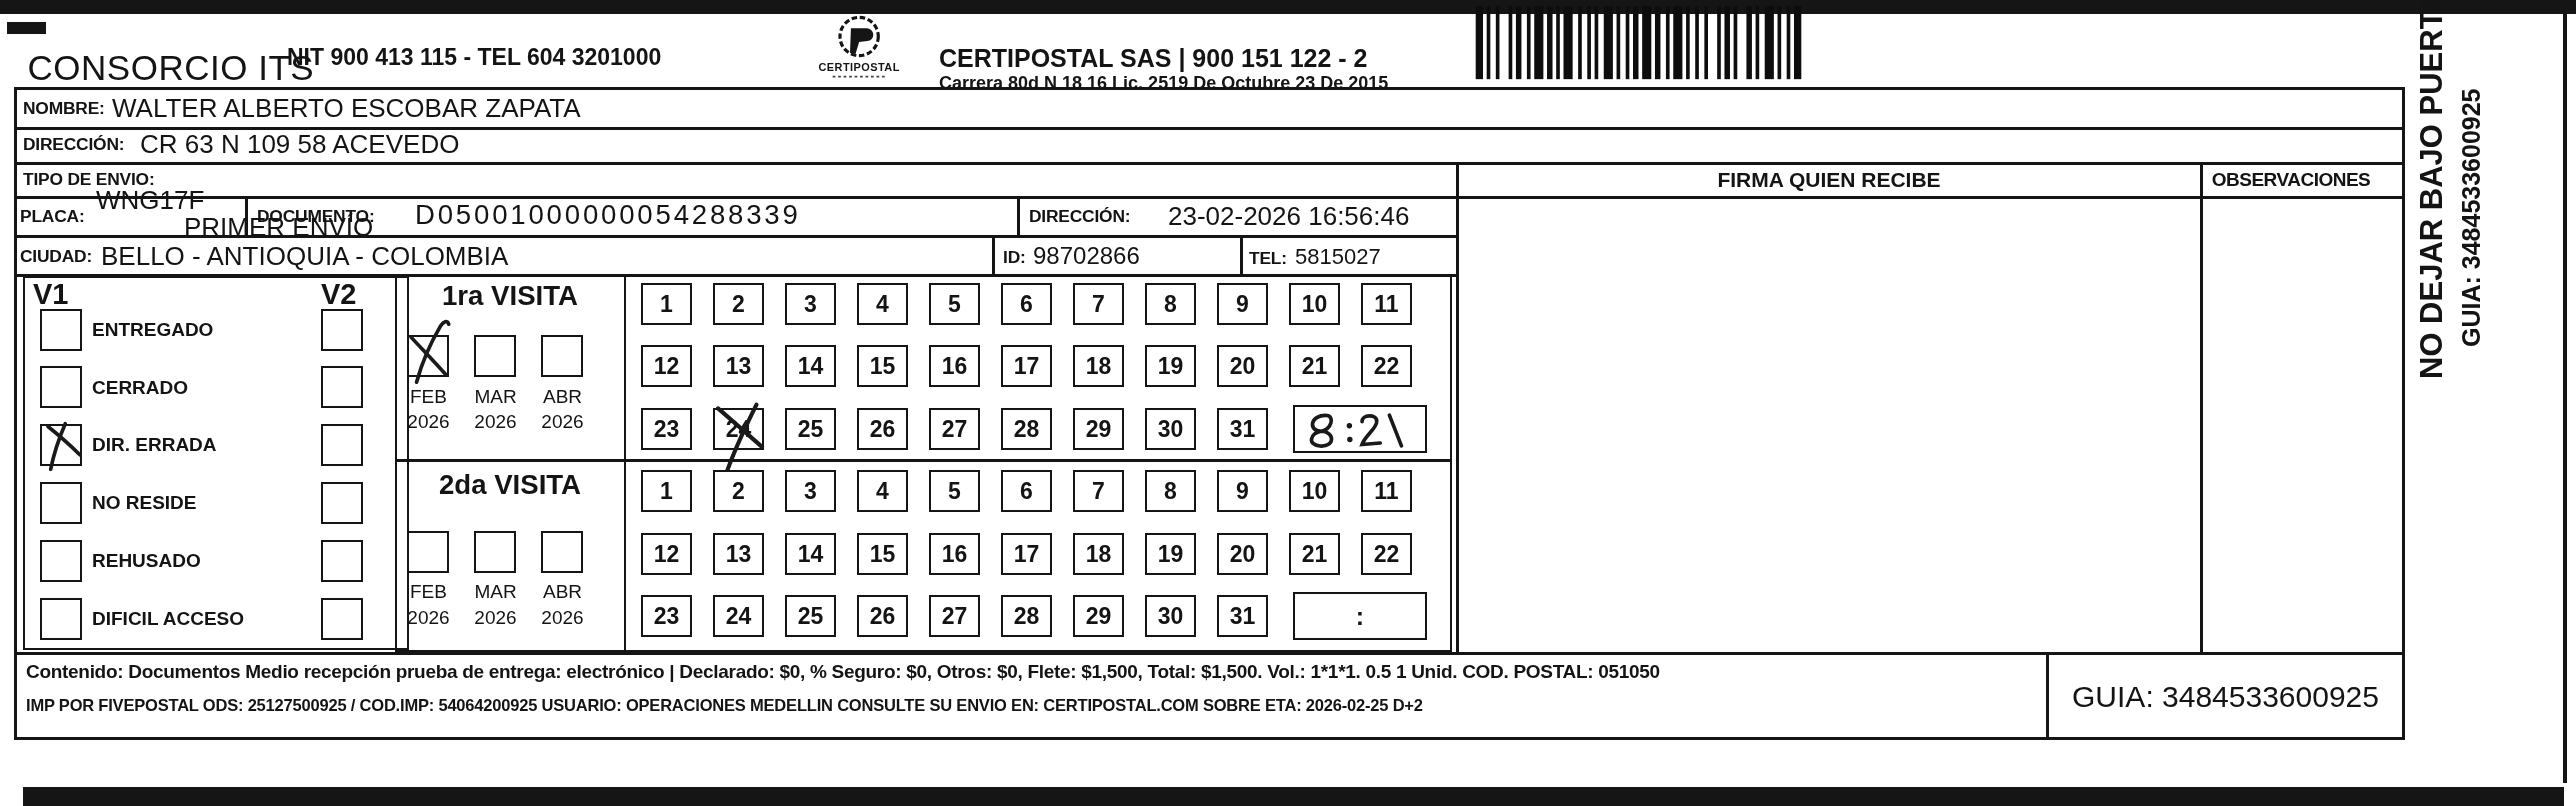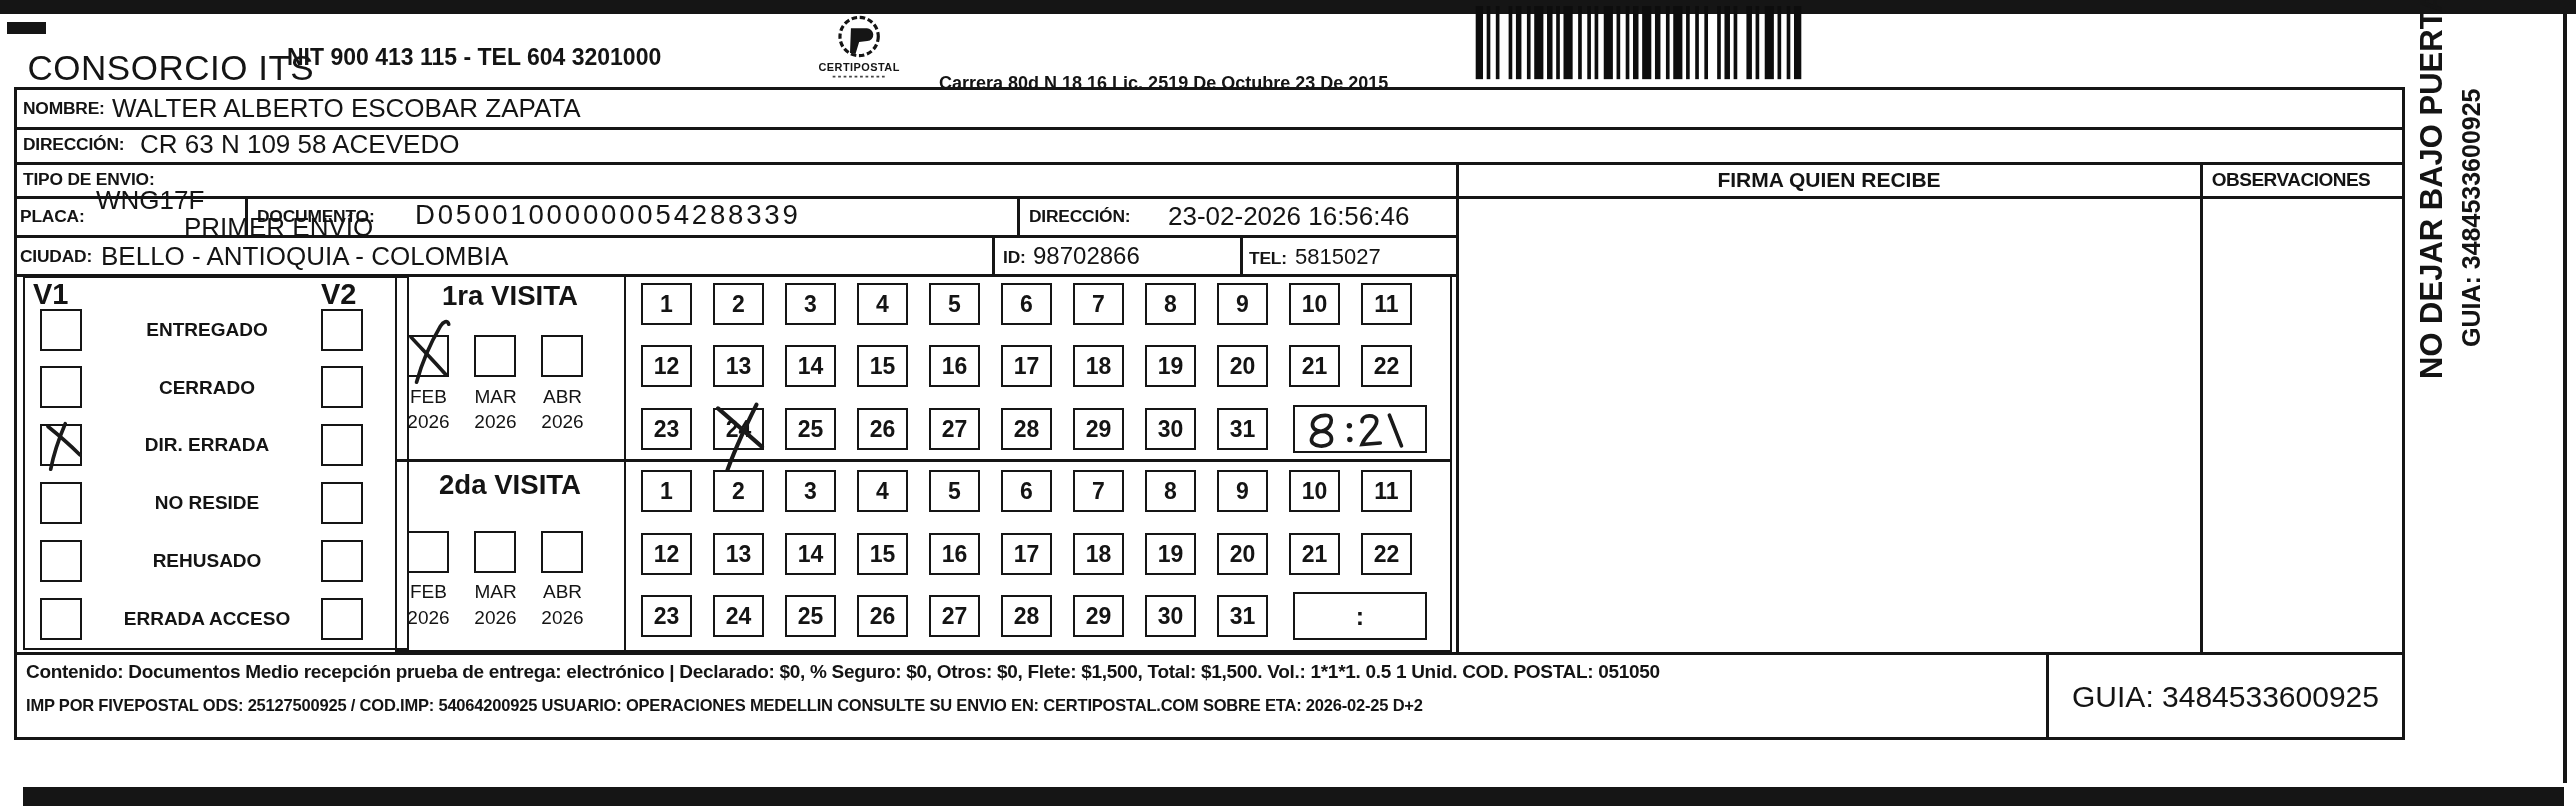--- a/index.html
+++ b/index.html
@@ -4,21 +4,21 @@
 <style>
   html,body{margin:0;padding:0;background:#ffffff;}
   #page{position:relative;width:2576px;height:806px;background:#ffffff;overflow:hidden;
         font-family:"Liberation Sans", sans-serif;color:#141414;}
   .abs{position:absolute;}
   .ln{position:absolute;background:#151515;}
   .box{position:absolute;border:2.8px solid #151515;box-sizing:border-box;}
   .cb{position:absolute;width:42px;height:42px;border:2.8px solid #151515;box-sizing:border-box;background:#fff;}
   .lbl{font-weight:bold;font-size:17.4px;letter-spacing:-0.2px;white-space:nowrap;}
   .val{font-size:26px;white-space:nowrap;}
-  .optlbl{position:absolute;width:230px;text-align:center;font-weight:bold;font-size:19px;white-space:nowrap;}
+  .optlbl{position:absolute;width:230px;font-weight:bold;font-size:19px;white-space:nowrap;}
   .vtitle{position:absolute;width:220px;text-align:center;font-weight:bold;font-size:27.6px;white-space:nowrap;}
   .mlbl{position:absolute;width:59px;text-align:center;font-weight:normal;font-size:19px;}
   .day-row{position:absolute;display:flex;gap:21px;}
   .day-cell{width:51px;height:42px;border:2.8px solid #151515;box-sizing:border-box;
             font-size:23px;font-weight:bold;display:flex;align-items:center;justify-content:center;background:#fff;}
   .timebox{position:absolute;width:134px;height:48px;border:2.8px solid #151515;box-sizing:border-box;
            display:flex;align-items:center;justify-content:center;background:#fff;}
   .rot{position:absolute;writing-mode:vertical-rl;transform:rotate(180deg);text-align:center;white-space:nowrap;}
   .ink{stroke:#1a1a1a;stroke-linecap:round;fill:none;}
   .hdr-cell{position:absolute;display:flex;align-items:center;justify-content:center;font-weight:bold;}
@@ -36,20 +36,21 @@
   <div class="abs" style="left:27.6px;top:48px;font-size:35px;letter-spacing:0.5px;">CONSORCIO ITS</div>
   <div class="abs" style="left:287px;top:44px;font-size:23px;font-weight:600;white-space:nowrap;">NIT 900 413 115 - TEL 604 3201000</div>
 
   <svg class="abs" style="left:816px;top:11px;" width="110" height="73" viewBox="0 0 120 80">
     <circle cx="47" cy="28" r="21" fill="none" stroke="#151515" stroke-width="3.5" stroke-dasharray="6 3"></circle>
     <path d="M38 19 h17 a7 7 0 0 1 1 14 l-9 1 l-4 13 l-6-1 z" fill="#151515"></path>
     <text x="47" y="66" text-anchor="middle" font-size="12" font-weight="bold" letter-spacing="0.5" fill="#151515">CERTIPOSTAL</text>
     <line x1="18" y1="72" x2="76" y2="72" stroke="#444" stroke-width="2" stroke-dasharray="3 3"></line>
   </svg>
 
+  <div class="abs" style="left:939px;top:44px;font-size:25px;font-weight:bold;white-space:nowrap;">CERTIPOSTAL SAS | 900 151 122 - 2</div>
   <div class="abs" style="left:939px;top:73px;font-size:18px;font-weight:600;white-space:nowrap;">Carrera 80d N 18 16 Lic. 2519 De Octubre 23 De 2015</div>
 
   <svg id="barcode-svg" class="abs" style="left:1475px;top:5.5px;" width="327" height="75" viewBox="0 0 356 82" fill="#0d0d0d">
       <rect x="0" y="0" width="8" height="80"></rect>
       <rect x="12" y="0" width="4" height="80"></rect>
       <rect x="22" y="0" width="4" height="80"></rect>
       <rect x="36" y="0" width="4" height="80"></rect>
       <rect x="44" y="0" width="6" height="80"></rect>
       <rect x="56" y="0" width="4" height="80"></rect>
       <rect x="64" y="0" width="10" height="80"></rect>
@@ -140,21 +141,21 @@
   <div class="cb" style="left:40px;top:424px;"></div>
   <div class="cb" style="left:40px;top:482px;"></div>
   <div class="cb" style="left:40px;top:540px;"></div>
   <div class="cb" style="left:40px;top:598px;"></div>
 
   <span class="optlbl" style="left:92px;top:319px;">ENTREGADO</span>
   <span class="optlbl" style="left:92px;top:377px;">CERRADO</span>
   <span class="optlbl" style="left:92px;top:434px;">DIR. ERRADA</span>
   <span class="optlbl" style="left:92px;top:492px;">NO RESIDE</span>
   <span class="optlbl" style="left:92px;top:550px;">REHUSADO</span>
-  <span class="optlbl" style="left:92px;top:608px;">ERRADA ACCESO</span>
+  <span class="optlbl" style="left:92px;top:608px;">DIFICIL ACCESO</span>
 
   <div class="cb" style="left:321px;top:309px;"></div>
   <div class="cb" style="left:321px;top:366px;"></div>
   <div class="cb" style="left:321px;top:424px;"></div>
   <div class="cb" style="left:321px;top:482px;"></div>
   <div class="cb" style="left:321px;top:540px;"></div>
   <div class="cb" style="left:321px;top:598px;"></div>
 
   <svg class="abs" style="left:37px;top:418px;" width="51" height="57" viewBox="0 0 56 62">
     <path class="ink" stroke-width="4" d="M12 9 C 22 17, 36 29, 47 40"></path>

